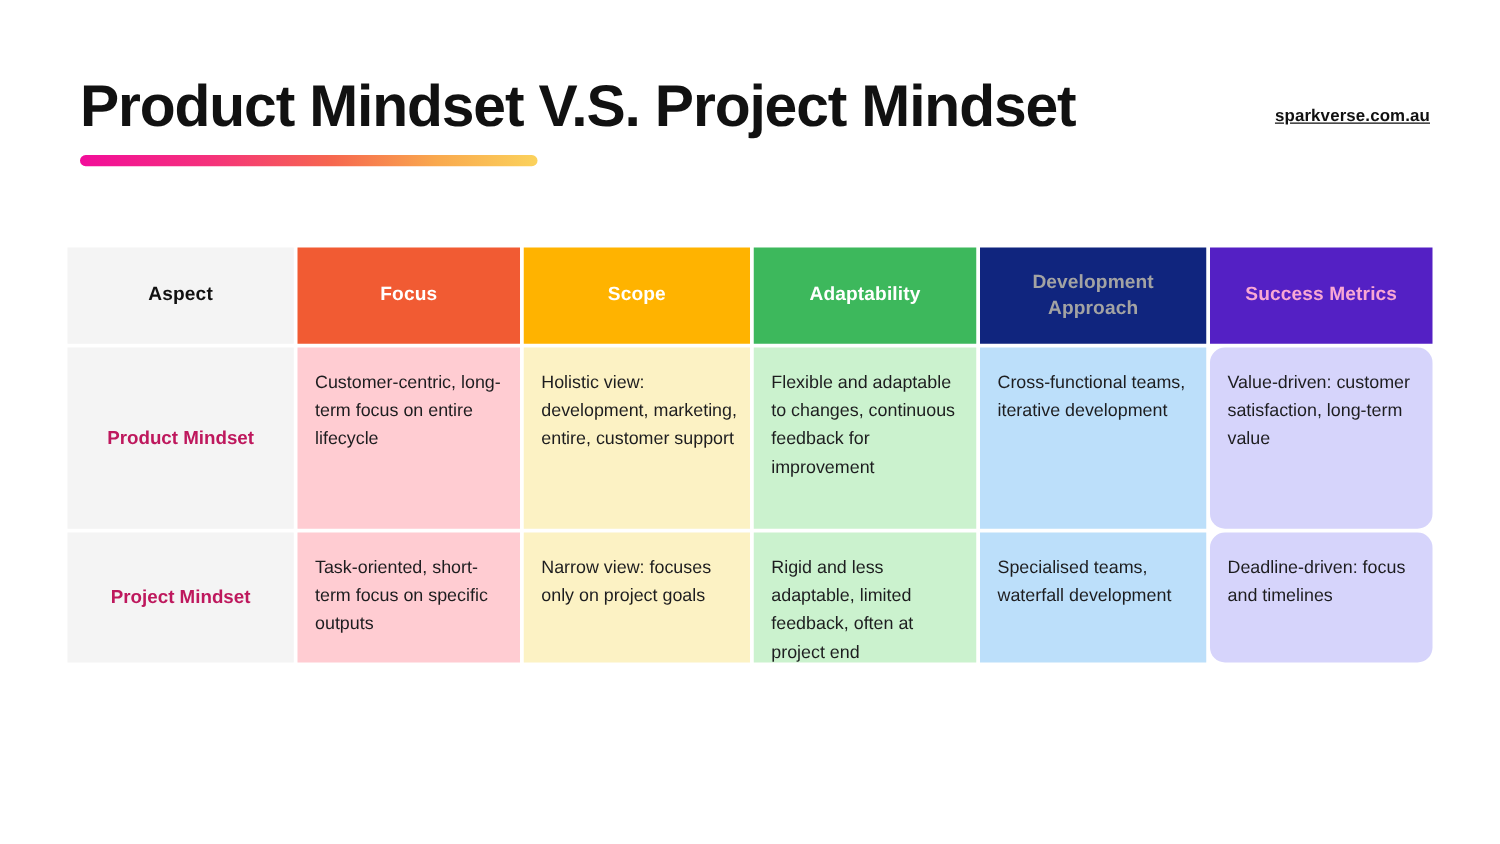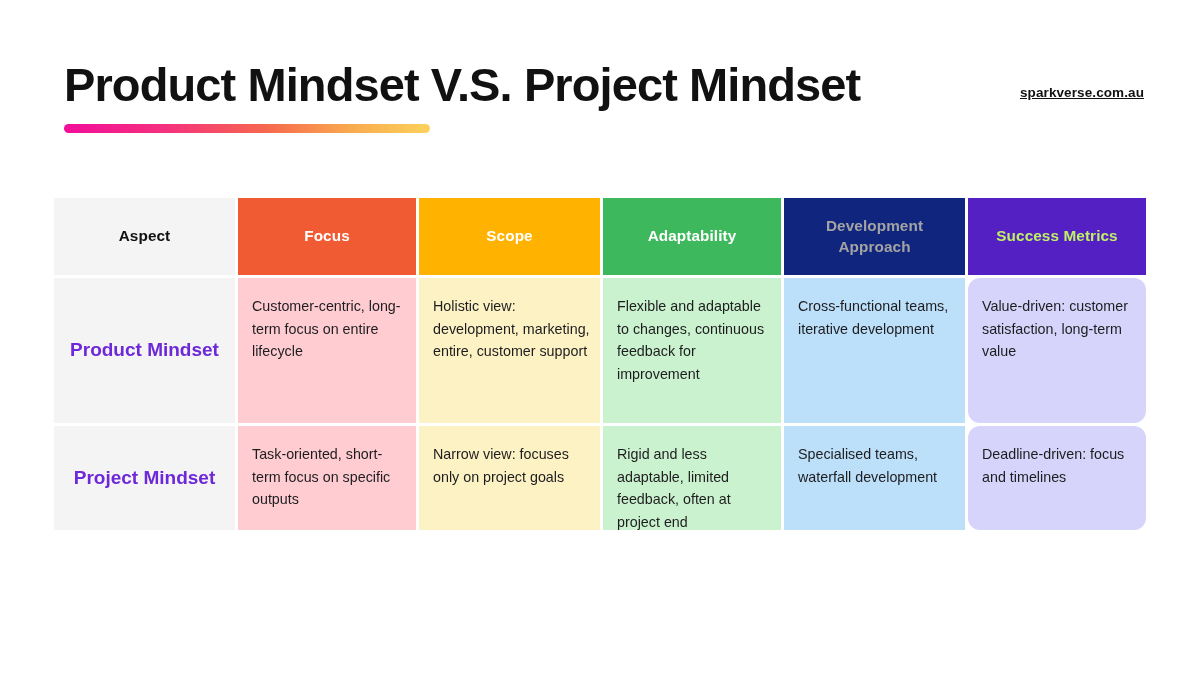--- a/index.html
+++ b/index.html
@@ -96,32 +96,32 @@
   }
 
   .th-aspect {
     background: #F4F4F4;
     color: #111111;
   }
   .th-focus   { background: #F15B33; color: #ffffff; }
   .th-scope   { background: #FFB300; color: #ffffff; }
   .th-adapt   { background: #3DB85C; color: #ffffff; }
   .th-dev     { background: #10257E; color: #a3a3a3; line-height: 1.32; }
-  .th-success { background: #5420C4; color: #bef264; text-align: center; }
+  .th-success { background: #5420C4; color: #f9a8d4; text-align: center; }
 
   
   .row-label {
     background: #F4F4F4;
     display: flex;
     align-items: center;
     justify-content: center;
     text-align: center;
-    font-size: 19px;
+    font-size: 15px;
     font-weight: bold;
-    color: #6d28d9;
+    color: #be185d;
   }
 
   .r1 { height: 145px; }
   .r2 { height: 104px; }
 
   
   .bg-focus   { background: #FFCCD2; }
   .bg-scope   { background: #FCF2C4; }
   .bg-adapt   { background: #CBF2CE; }
   .bg-dev     { background: #BCDFFA; }

